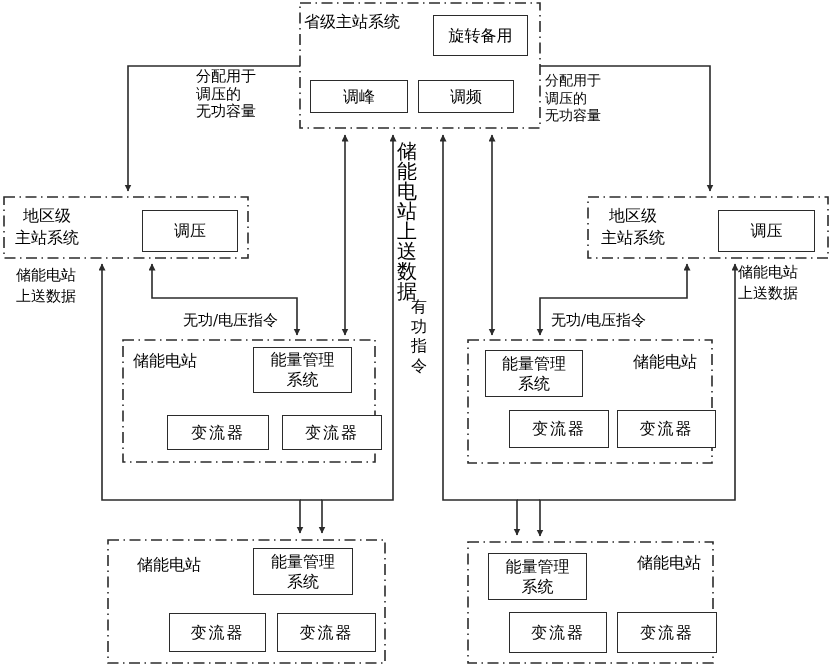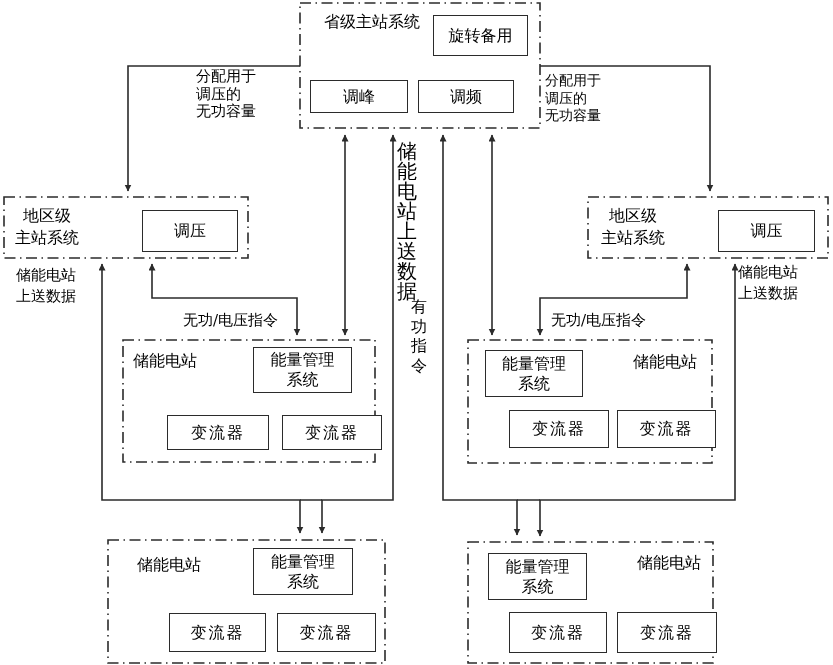--- a/index.html
+++ b/index.html
@@ -52,21 +52,21 @@
       <path d="M393 135 V500 H322 V533" marker-start="url(#ah)" marker-end="url(#ah)"></path>
       <path d="M443 135 V500 H517 V535" marker-start="url(#ah)" marker-end="url(#ah)"></path>
       <path d="M102 264 V500 H300 V533" marker-start="url(#ah)" marker-end="url(#ah)"></path>
       <path d="M152 264 V298 H297 V335" marker-start="url(#ah)" marker-end="url(#ah)"></path>
       <path d="M687 264 V298 H540 V335" marker-start="url(#ah)" marker-end="url(#ah)"></path>
       <path d="M735 264 V500 H540 V536" marker-start="url(#ah)" marker-end="url(#ah)"></path>
       <path d="M300 500 H322 M517 500 H540"></path>
     </g>
   </svg>
 
-  <div class="boxtitle" style="left:324px;top:12px;text-align:center;">省级主站系统</div>
+  <div class="boxtitle" style="left:304px;top:12px;text-align:center;">省级主站系统</div>
   <div class="box" style="left:433px;top:15px;width:95px;height:41px;">旋转备用</div>
   <div class="box" style="left:310px;top:80px;width:98px;height:33px;">调峰</div>
   <div class="box" style="left:418px;top:80px;width:96px;height:33px;">调频</div>
 
   <div class="boxtitle" style="left:6px;top:205px;width:82px;text-align:center;line-height:22px;">地区级
 主站系统</div>
   <div class="box" style="left:142px;top:210px;width:96px;height:42px;">调压</div>
 
   <div class="boxtitle" style="left:592px;top:205px;width:82px;text-align:center;line-height:22px;">地区级
 主站系统</div>

